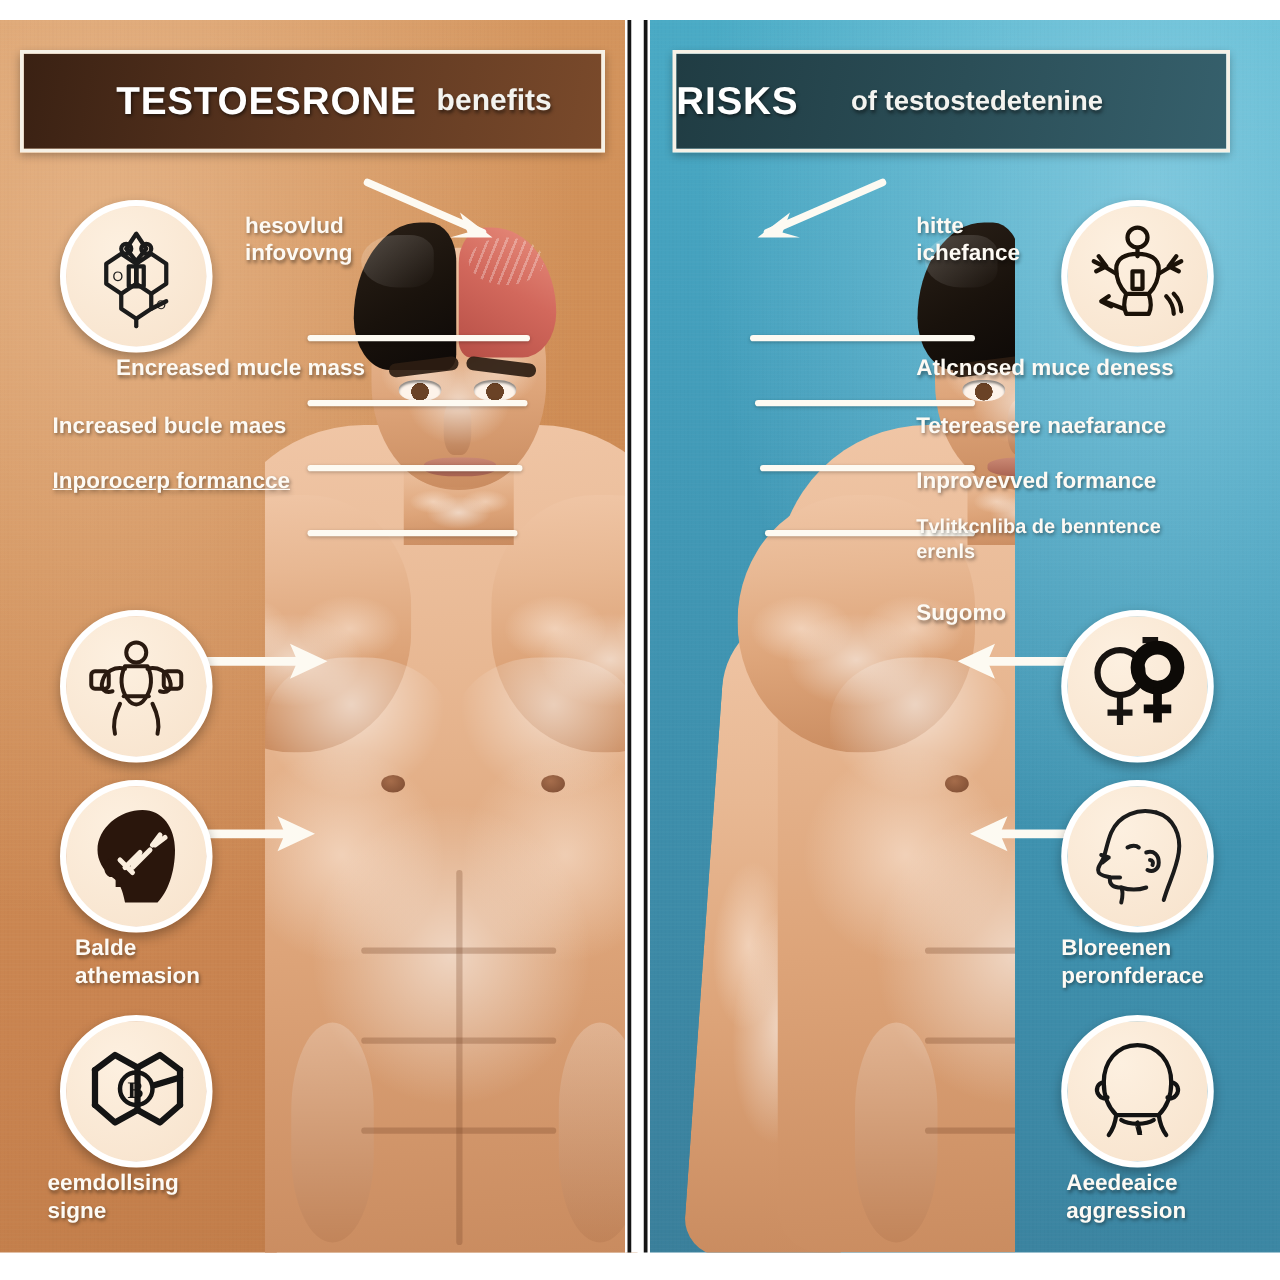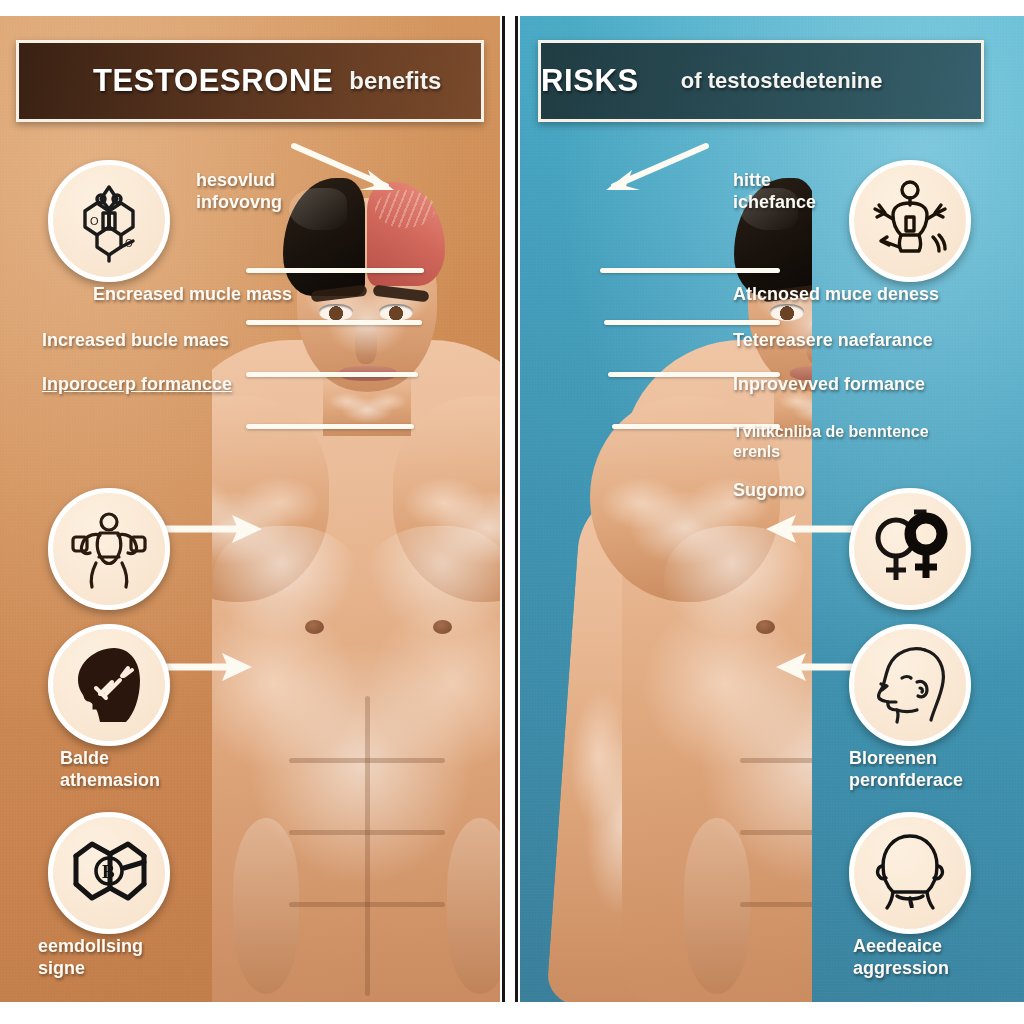--- a/index.html
+++ b/index.html
@@ -413,21 +413,21 @@
 athemasion</div>
   <div class="label" style="left:733px;top:170px;width:120px;white-space:pre-line;">hitte
 ichefance</div>
 
   <div class="label" style="left:38px;top:936px;width:200px;white-space:pre-line;">eemdollsing
 signe</div>
 
   <div class="label" style="left:733px;top:284px;width:270px;">Atlcnosed muce deness</div>
   <div class="label" style="left:733px;top:330px;width:270px;">Tetereasere naefarance</div>
   <div class="label" style="left:733px;top:374px;width:270px;">Inprovevved  formance</div>
-  <div class="label sm" style="left:733px;top:422px;width:270px;white-space:pre-line;">Tvlitkcnliba de benntence
+  <div class="label sm" style="left:733px;top:412px;width:270px;white-space:pre-line;">Tvlitkcnliba de benntence
 erenls</div>
 
   <div class="label" style="left:733px;top:480px;width:160px;">Sugomo</div>
   <div class="label" style="left:849px;top:748px;width:190px;white-space:pre-line;">Bloreenen
 peronfderace</div>
   <div class="label" style="left:853px;top:936px;width:190px;white-space:pre-line;">Aeedeaice
 aggression</div>
 
   <div class="divider">
     <div class="divider-rule a"></div>

